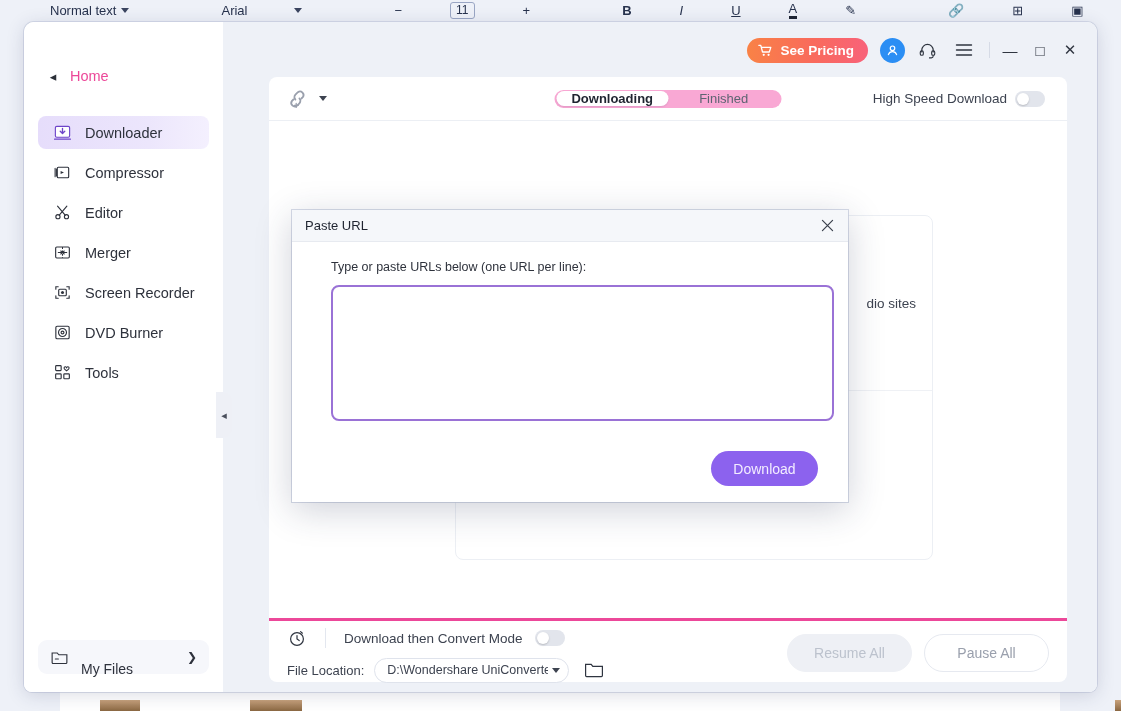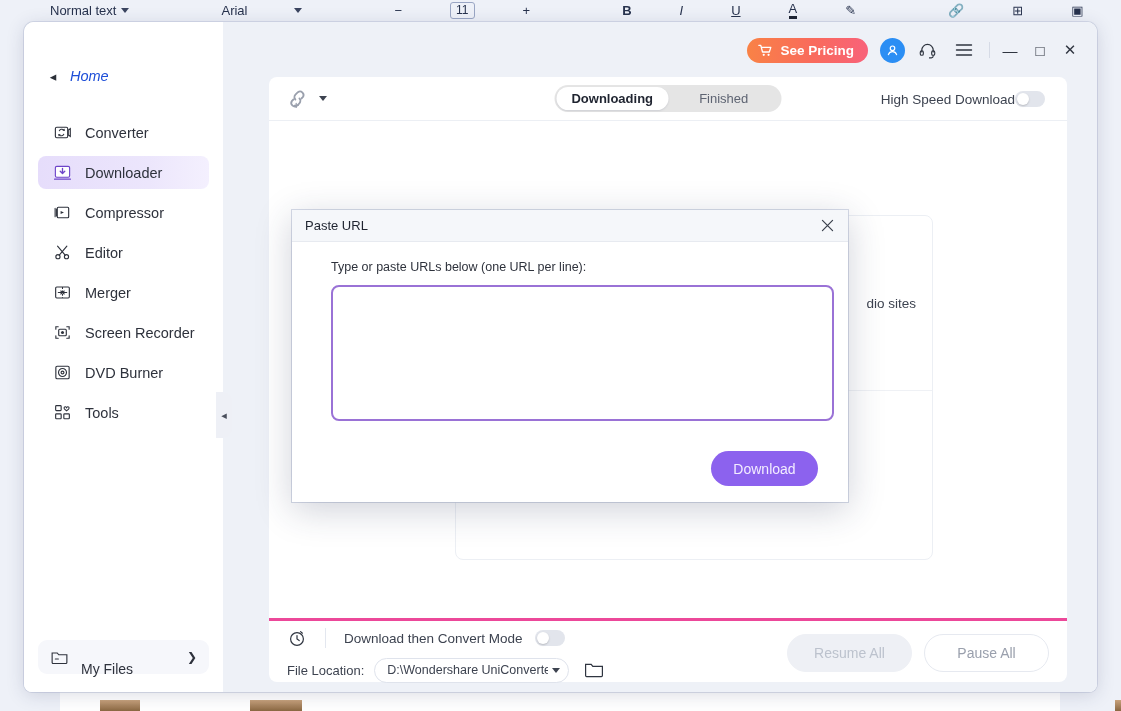--- a/index.html
+++ b/index.html
@@ -63,21 +63,21 @@
     position: absolute; left: 0; top: 0; width: 199px; height: 670px;
     background: #ffffff;
   }
   .side-home {
     display: flex; align-items: center; gap: 10px;
     margin: 40px 0 0 22px; height: 28px; cursor: pointer;
   }
   .back-chevron {
     width: 14px; text-align: center; color: #2b2f38; font-size: 13px;
   }
-  .side-home-label { font-size: 14.5px; color: #1d4ed8; font-style: italic; }
+  .side-home-label { font-size: 14.5px; color: #ec4899; }
 
   .side-nav { margin-top: 26px; }
   .side-item {
     display: flex; align-items: center; gap: 13px;
     height: 33px; margin: 0 14px 7px 14px;
     padding-left: 15px; border-radius: 8px; cursor: pointer;
     color: #2e323c;
   }
   .side-item.active {
     background: linear-gradient(90deg,#e6ddfb 0%, #ece6fc 65%, #f4f0fe 100%);
@@ -147,30 +147,30 @@
   .panel-top {
     height: 44px; display: flex; align-items: center;
     border-bottom: 1px solid #eceff4; padding: 0 22px 0 16px;
     position: relative;
   }
   .link-add { display: flex; align-items: center; gap: 8px; cursor: pointer; }
   .link-add .caret { width:0;height:0;border-left:4px solid transparent;
      border-right:4px solid transparent;border-top:5px solid #3d4350;}
   .seg {
     position: absolute; left: 50%; transform: translateX(-50%);
-    display: flex; background: #e5e5e5; border-radius: 14px;
-    height: 27px; width: 227px; padding: 2px;
+    display: flex; background: #f9a8d4; border-radius: 14px;
+    height: 18px; width: 227px; padding: 2px; align-items: center;
   }
   .seg-btn {
     flex: 1; display:flex; align-items:center; justify-content:center;
     font-size: 13px; color: #5e6472; border-radius: 12px; cursor: pointer;
   }
   .seg-btn.active { background: #ffffff; color: #1f2430; font-weight: bold;
     box-shadow: 0 1px 2px rgba(40,50,90,.12); }
-  .hs-wrap { margin-left:auto; display:flex; align-items:flex-end; gap: 0;}
+  .hs-wrap { margin-left:auto; display:flex; align-items:center; gap: 8px;}
   .hs-label { font-size: 13.5px; color: #3d4350; }
   .toggle {
     width: 30px; height: 16px; border-radius: 8px; background: #e2e5ec;
     position: relative; cursor: pointer; flex: none;
   }
   .toggle .knob {
     position: absolute; left: 2px; top: 2px; width: 12px; height: 12px;
     border-radius: 50%; background: #ffffff;
     box-shadow: 0 1px 2px rgba(0,0,0,.18);
   }
@@ -317,29 +317,20 @@
 
   <div class="sidebar">
 
     <div class="side-home">
       <span class="back-chevron">◂</span>
       <span class="side-home-label">Home</span>
     </div>
 
     <div class="side-nav">
 
-      <div class="side-item">
-        <svg class="ico" viewBox="0 0 20 20">
-          <rect x="2.5" y="4.5" width="13" height="11" rx="1.5" fill="none" stroke="#2e323c" stroke-width="1.2"></rect>
-          <path d="M6.5 8.5a3 3 0 014.8-1.2M11.5 11.5a3 3 0 01-4.8 1.2" fill="none" stroke="#2e323c" stroke-width="1.2"></path>
-          <path d="M11.6 6.2l.3 1.7-1.7-.2M6.4 13.8l-.3-1.7 1.7.2" fill="none" stroke="#2e323c" stroke-width="1.1"></path>
-          <path d="M16 7.5l2.2-1.5v8L16 12.5z" fill="none" stroke="#2e323c" stroke-width="1.2"></path>
-        </svg>
-        <span class="lbl">Converter</span>
-      </div>
 
       <div class="side-item active">
         <svg class="ico" viewBox="0 0 20 20">
           <rect x="2.5" y="3.5" width="15" height="11.5" rx="1.5" fill="#ffffff" stroke="#6e45c9" stroke-width="1.2"></rect>
           <path d="M10 5.6v5.2M7.6 8.6L10 11l2.4-2.4" fill="none" stroke="#6e45c9" stroke-width="1.4" stroke-linecap="round" stroke-linejoin="round"></path>
           <path d="M1.6 17h16.8" stroke="#6e45c9" stroke-width="1.2" stroke-linecap="round"></path>
         </svg>
         <span class="lbl">Downloader</span>
       </div>
 

